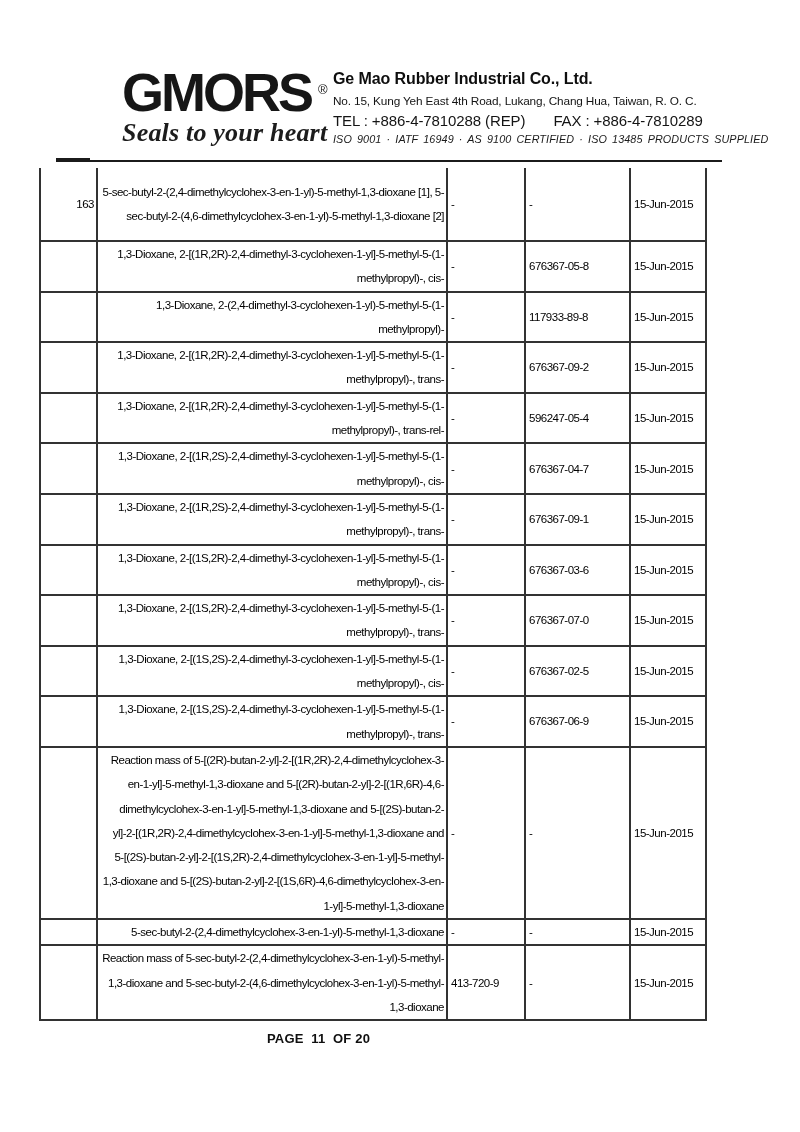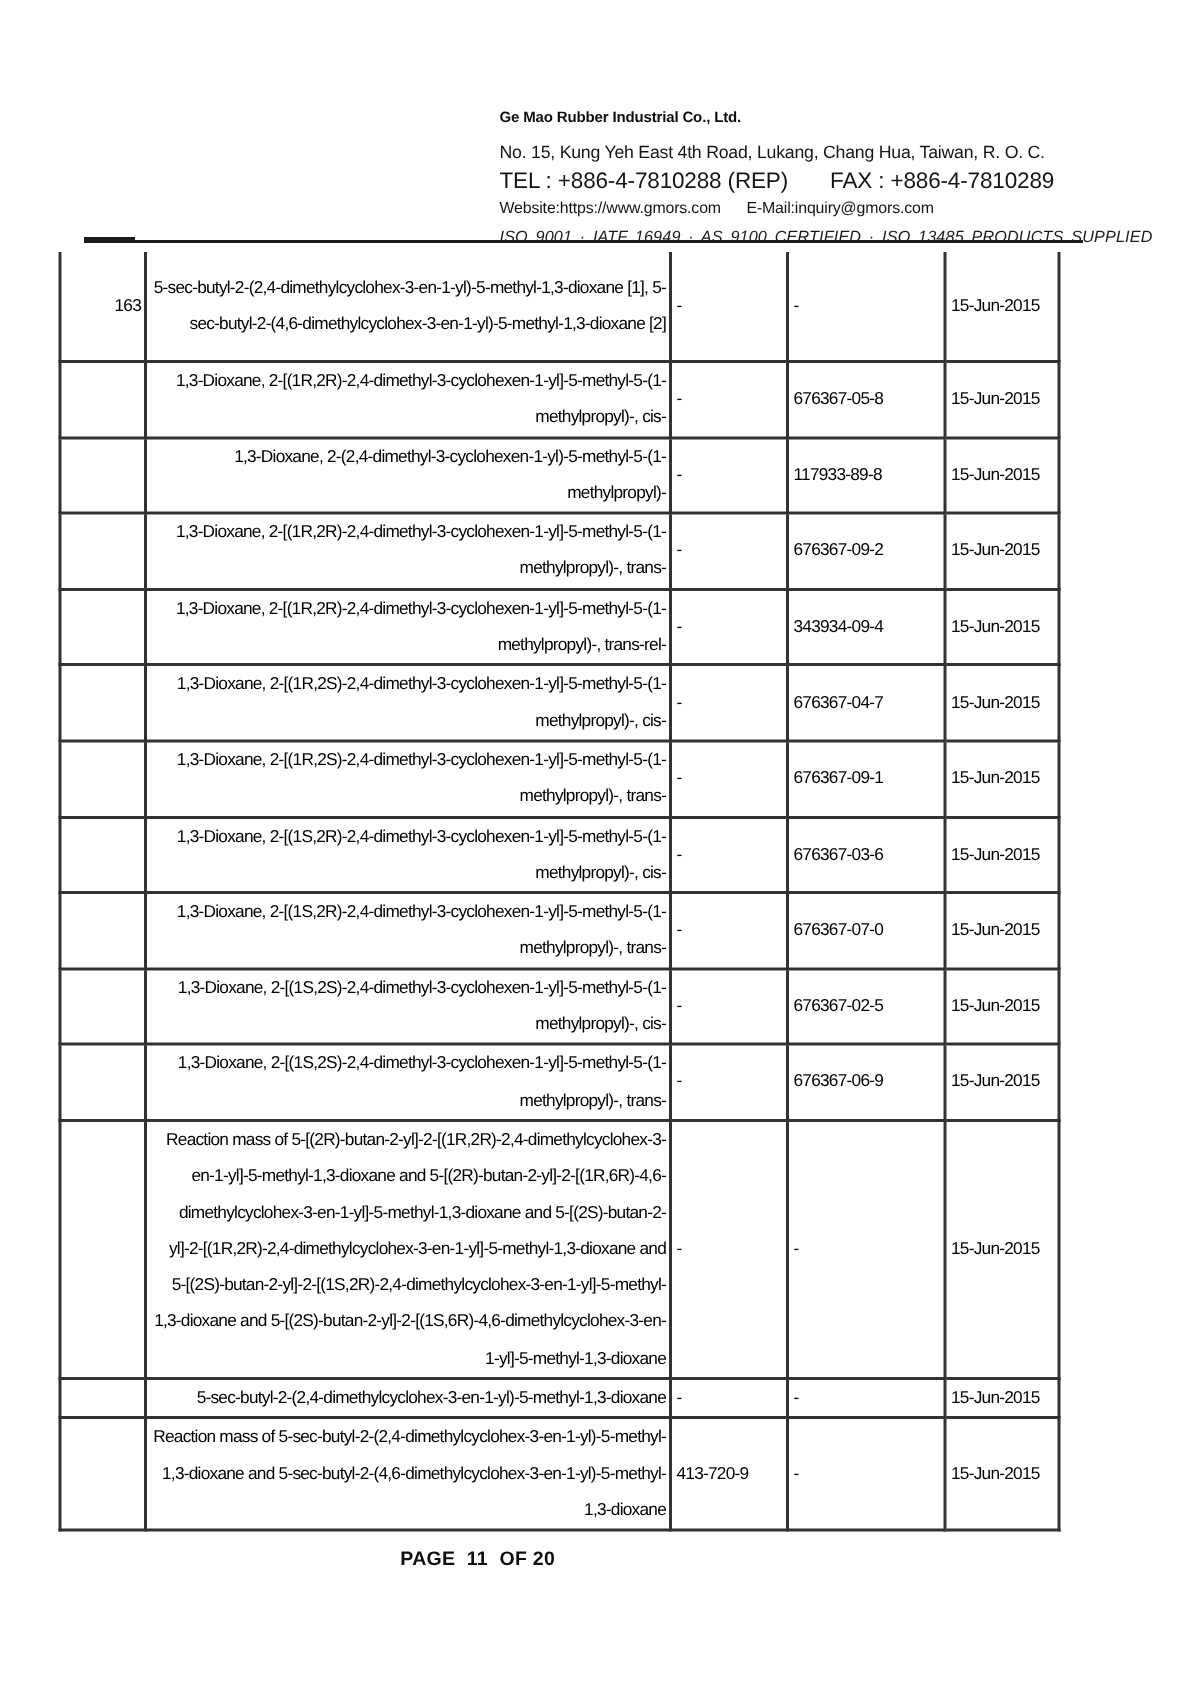--- a/index.html
+++ b/index.html
@@ -23,21 +23,21 @@
     font-size:13px; font-weight:normal; letter-spacing:0; color:#161616;
   }
   .tagline {
     font-family:"Liberation Serif", serif; font-style:italic; font-weight:600;
     font-size:26px; line-height:30px; color:#1c1c1c; margin-top:4px;
     letter-spacing:0.2px; white-space:nowrap;
   }
 
   .info-block { position:absolute; left:333px; top:71px; width:430px; }
   .company-name {
-    font-weight:bold; font-size:10px; line-height:16px; color:#0e0e0e;
+    font-weight:bold; font-size:16px; line-height:16px; color:#0e0e0e;
     letter-spacing:-0.1px; margin-bottom:7px;
   }
   .address {
     font-size:11.8px; line-height:14px; color:#141414;
     letter-spacing:-0.15px; margin-bottom:6px; white-space:nowrap;
   }
   .telfax { font-size:15px; line-height:14px; color:#141414; letter-spacing:-0.1px; margin-bottom:5px; white-space:nowrap; }
   .telfax .tel { margin-right:28px; }
   .webmail { font-size:10.6px; line-height:13px; color:#141414; letter-spacing:-0.1px; margin-bottom:6px; white-space:nowrap; }
   .webmail .site { margin-right:17px; }
@@ -75,29 +75,32 @@
     position:absolute; left:0; top:1031px; width:637px;
     text-align:center; font-weight:bold; font-size:13px;
     letter-spacing:0.2px; color:#0f0f0f; white-space:pre;
   }
 </style>
 </head>
 <body>
 
 <div class="page">
 
+  <div class="logo-block">
+    <div class="logo-word">
+      <span>GMORS</span><span class="reg-mark">®</span>
+    </div>
+    <div class="tagline">Seals to your heart</div>
+  </div>
 
   <div class="info-block">
     <div class="company-name">Ge Mao Rubber Industrial Co., Ltd.</div>
     <div class="address">No. 15, Kung Yeh East 4th Road, Lukang, Chang Hua, Taiwan, R. O. C.</div>
     <div class="telfax">
       <span class="tel">TEL : +886-4-7810288 (REP)</span><span>FAX : +886-4-7810289</span>
-    </div>
-    <div class="webmail">
-      <span class="site">Website:https://www.gmors.com</span><span>E-Mail:inquiry@gmors.com</span>
     </div>
     <div class="certs">ISO 9001  ·  IATF 16949  ·  AS 9100 CERTIFIED  ·  ISO 13485 PRODUCTS SUPPLIED</div>
   </div>
 
   <div class="header-rule-accent"></div>
   <div class="header-rule"></div>
 
   <table class="reg-table">
     <colgroup>
       <col style="width:57px">
@@ -132,21 +135,21 @@
         <td class="c-no"></td>
         <td class="c-name">1,3-Dioxane, 2-[(1R,2R)-2,4-dimethyl-3-cyclohexen-1-yl]-5-methyl-5-(1-methylpropyl)-, trans-</td>
         <td class="c-ec">-</td>
         <td class="c-cas">676367-09-2</td>
         <td class="c-date">15-Jun-2015</td>
       </tr>
       <tr class="h2">
         <td class="c-no"></td>
         <td class="c-name">1,3-Dioxane, 2-[(1R,2R)-2,4-dimethyl-3-cyclohexen-1-yl]-5-methyl-5-(1-methylpropyl)-, trans-rel-</td>
         <td class="c-ec">-</td>
-        <td class="c-cas">343934-09-4</td>
+        <td class="c-cas">596247-05-4</td>
         <td class="c-date">15-Jun-2015</td>
       </tr>
       <tr class="h2">
         <td class="c-no"></td>
         <td class="c-name">1,3-Dioxane, 2-[(1R,2S)-2,4-dimethyl-3-cyclohexen-1-yl]-5-methyl-5-(1-methylpropyl)-, cis-</td>
         <td class="c-ec">-</td>
         <td class="c-cas">676367-04-7</td>
         <td class="c-date">15-Jun-2015</td>
       </tr>
       <tr class="h2">

